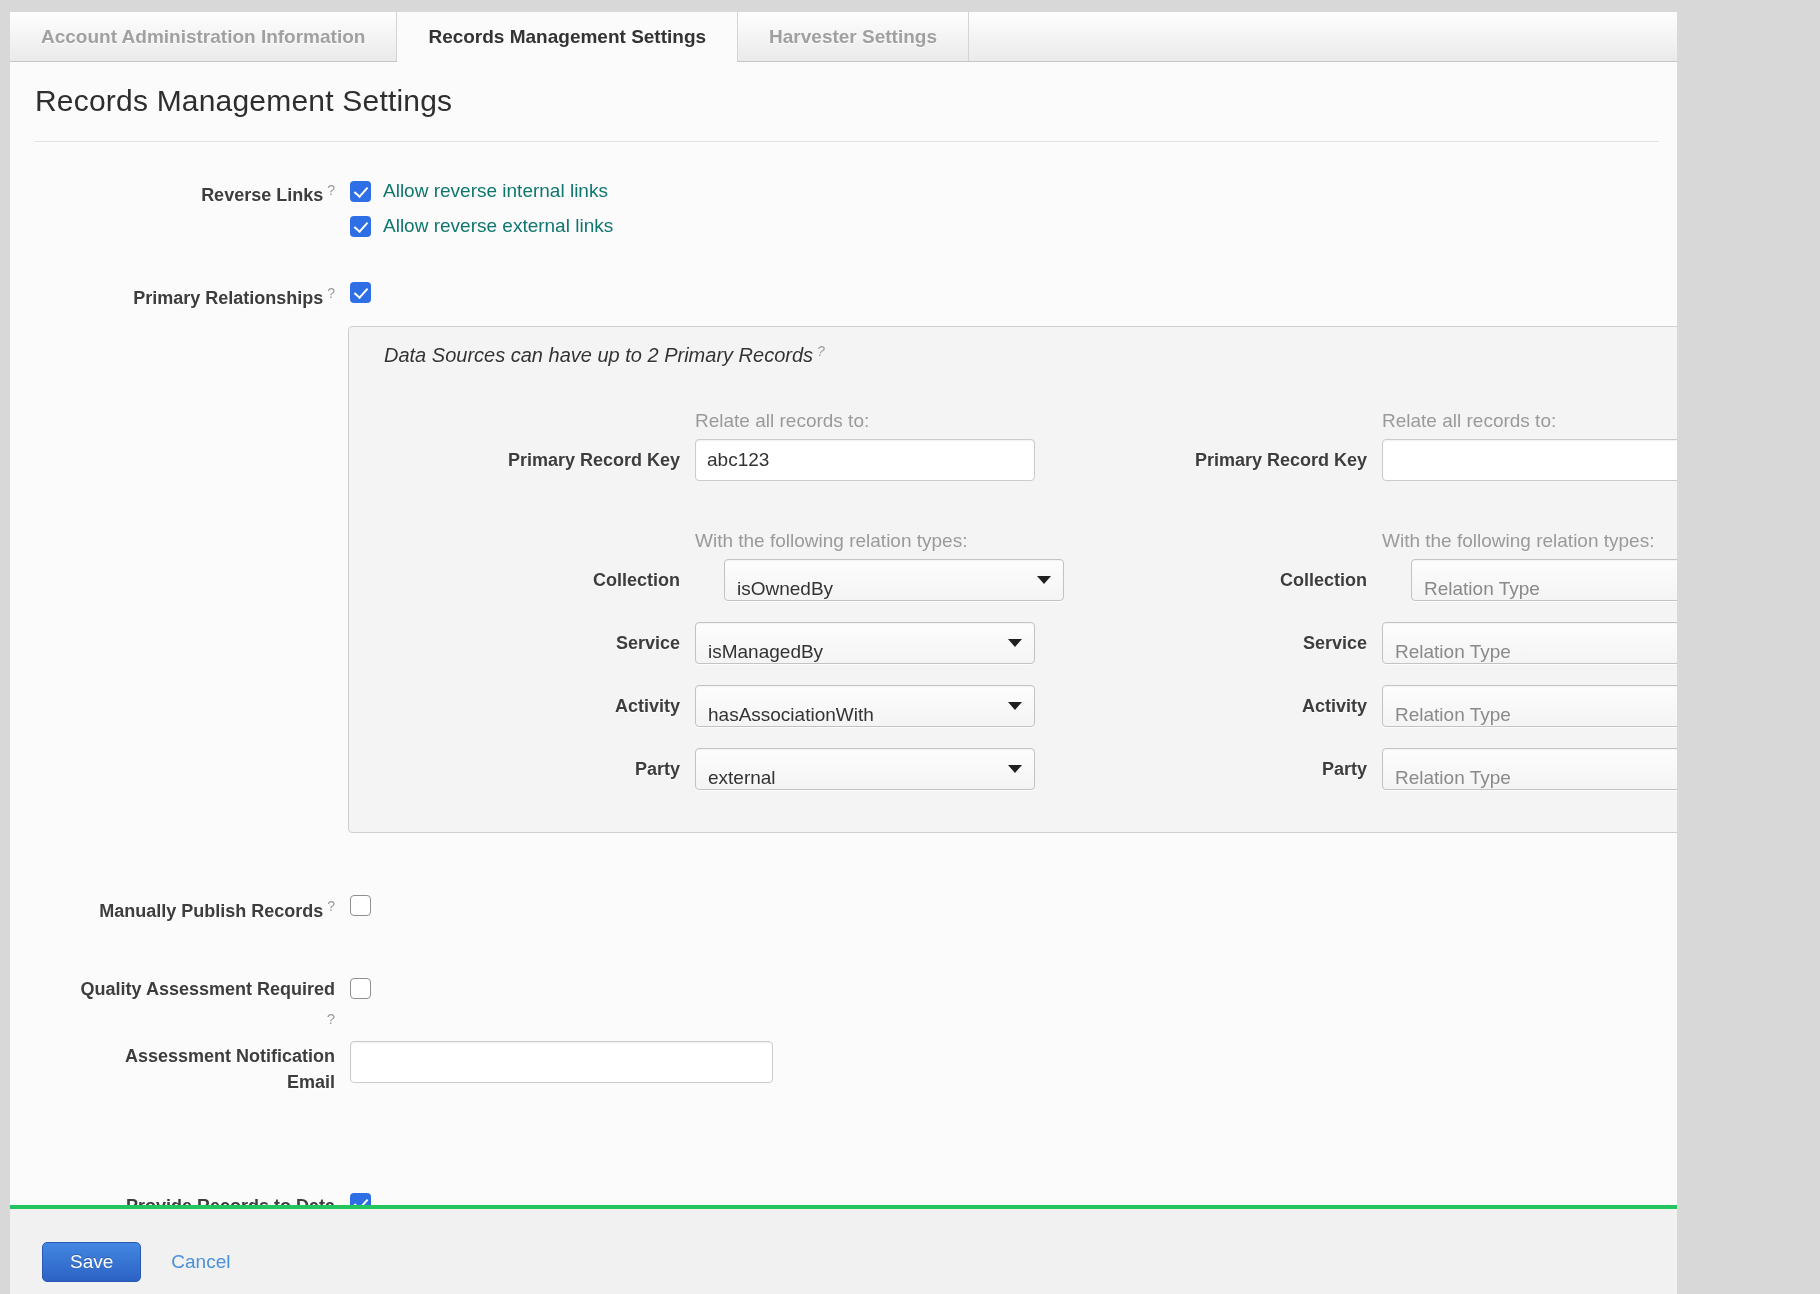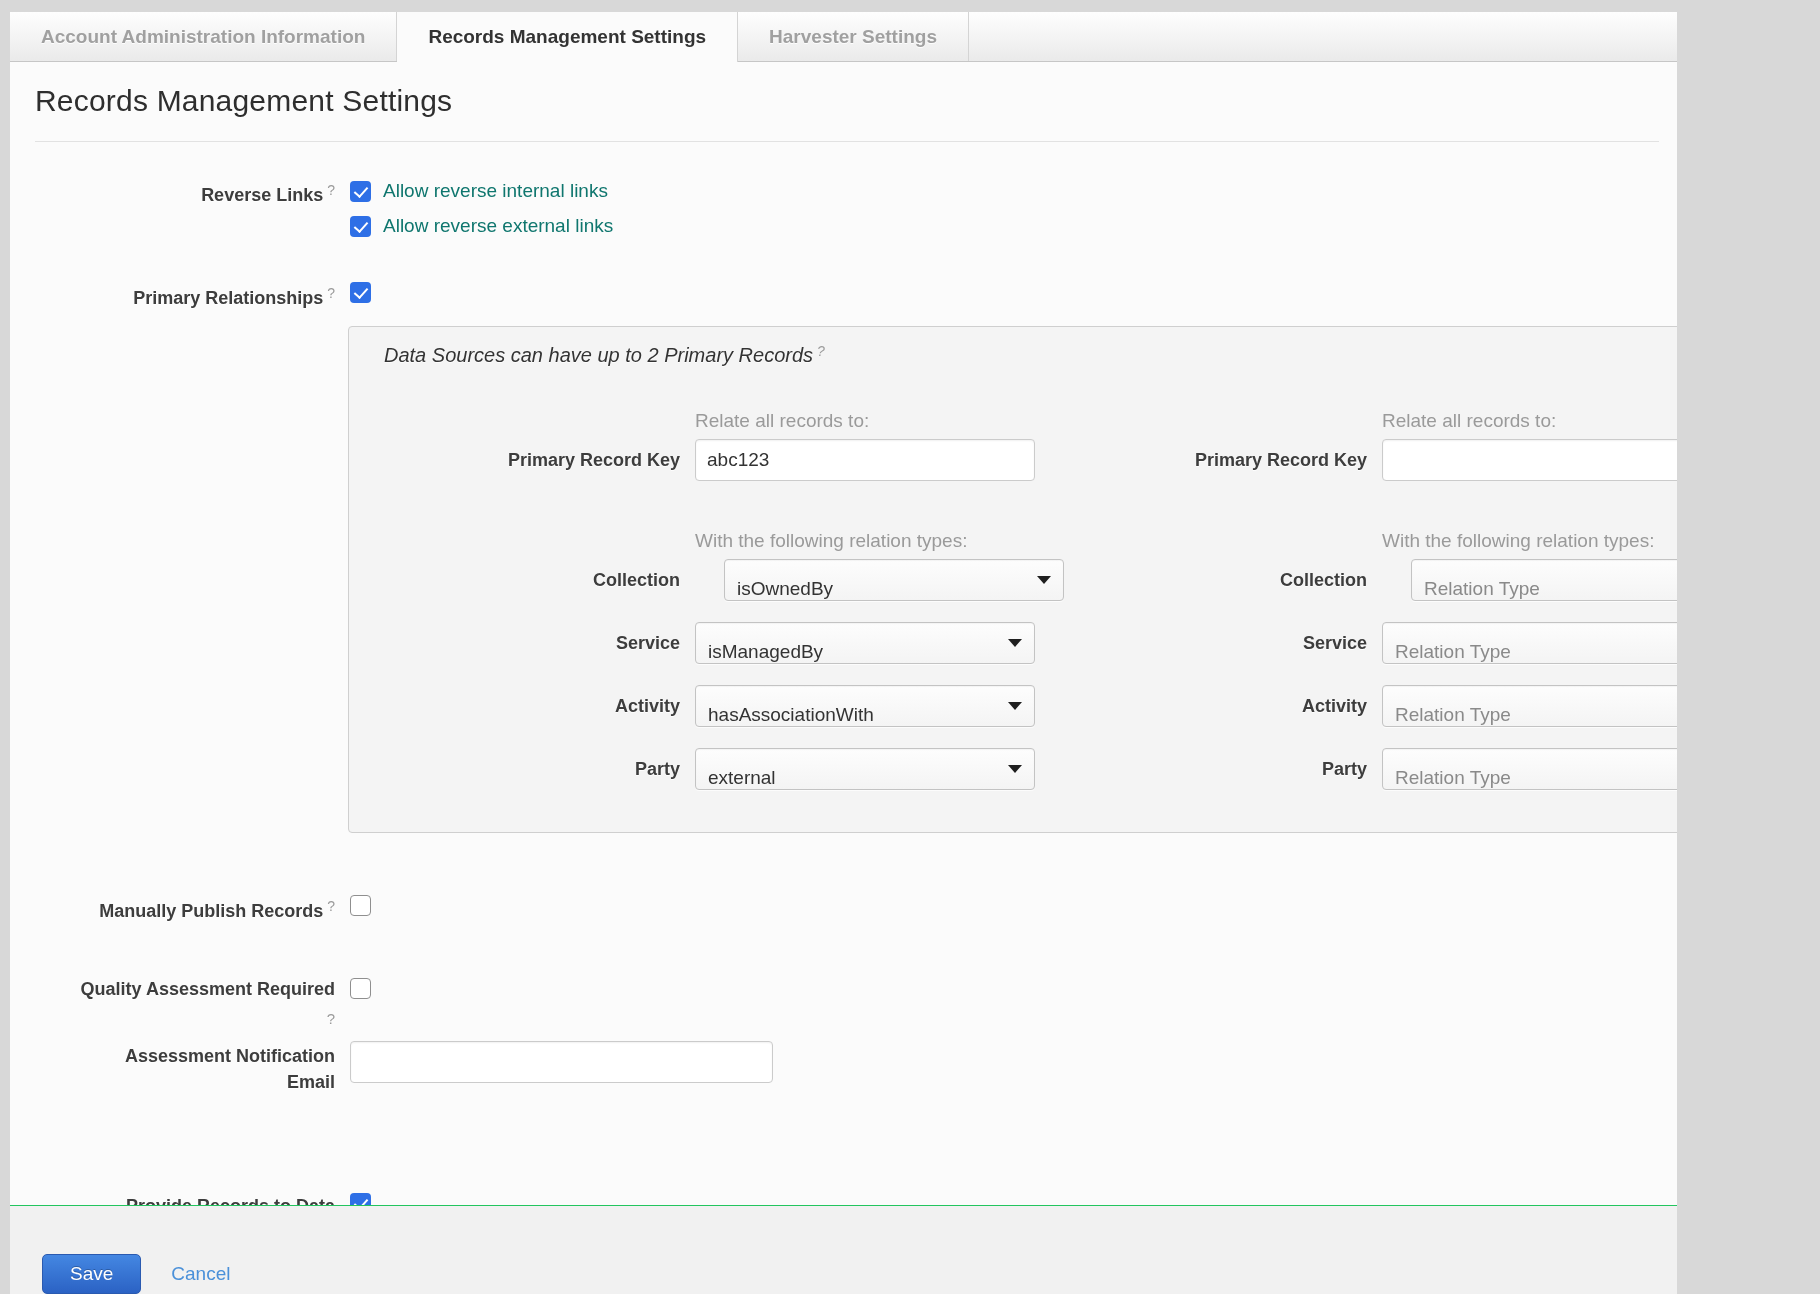--- a/index.html
+++ b/index.html
@@ -79,21 +79,21 @@
   .select.muted .sel-text { color:#8a8a8a; }
   .caret { position:absolute; right:13px; top:50%; transform:translateY(-50%); width:0; height:0;
            border-left:7px solid transparent; border-right:7px solid transparent;
            border-top:8px solid #1f1f1f; }
 
   .email-input { width:423px; }
   .two-line div { line-height:26px;margin-left:40px; }
   .row-email .fctl { margin-top:-2px; }
 
   
-  .footer { flex:1; background:#f1f1f1; border-top:1px solid #22c55e; padding:48px 0 0 32px;
+  .footer { flex:1; background:#f1f1f1; border-top:4px solid #22c55e; padding:33px 0 0 32px;
             display:flex; align-items:flex-start; }
   .save-btn { height:40px; padding:0 27px; font-family:inherit; font-size:19px; color:#fff;
               background:linear-gradient(180deg,#4487e2 0%,#2b62c4 100%);
               border:1px solid #2a5ab0; border-radius:5px; cursor:pointer;
               text-shadow:0 -1px 0 rgba(0,0,0,.25); }
   .cancel-link { margin-left:30px; font-size:19px; color:#4a90d9; text-decoration:none;
                  line-height:40px; cursor:pointer; }
 </style>
 </head>
 <body>

